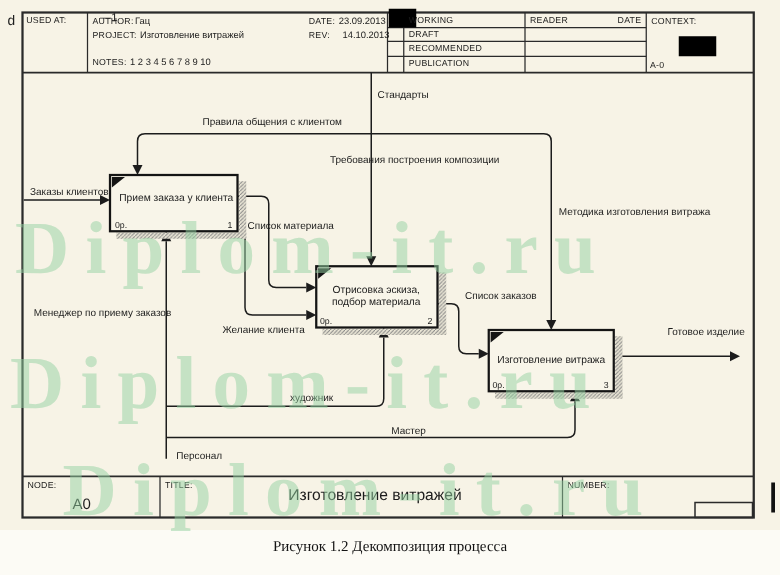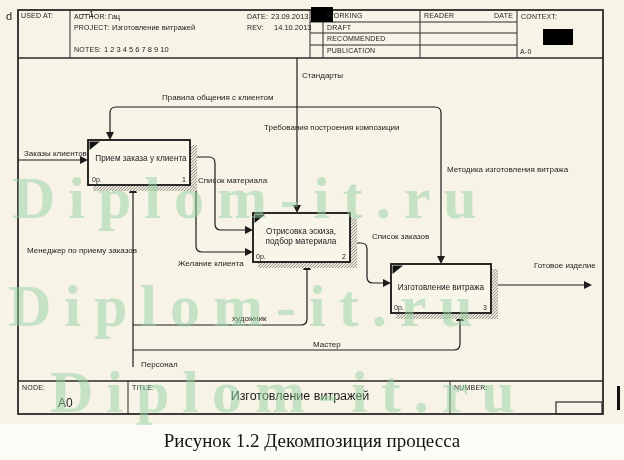--- a/index.html
+++ b/index.html
@@ -12,21 +12,21 @@
   #sheet-svg text{fill:#1c1c1c;font-family:"Liberation Sans",sans-serif;}
   .hdr{font-size:7px;letter-spacing:0.2px;}
   .hdrval{font-size:7.5px;}
   .lbl{font-size:8px;}
   .boxlbl{font-size:8.2px;}
   .tiny{font-size:7px;}
   .red{fill:#b23226;}
   .caption{
     position:absolute;left:0;top:430px;width:624px;z-index:1;
     text-align:center;color:#141414;
-    font-family:"Liberation Serif", serif;font-size:19px;
+    font-family:"Liberation Serif", serif;font-size:12px;
   }
   .bottom-strip{position:absolute;left:0;top:424px;width:624px;height:36px;background:#fcfbf5;z-index:0;}
   .wm{
     position:absolute;z-index:3;pointer-events:none;
     font-family:"Liberation Serif", serif;font-weight:bold;
     font-size:60px;line-height:1;letter-spacing:13px;
     color:rgba(147,210,162,0.50);white-space:nowrap;
   }
 </style>
 </head>

